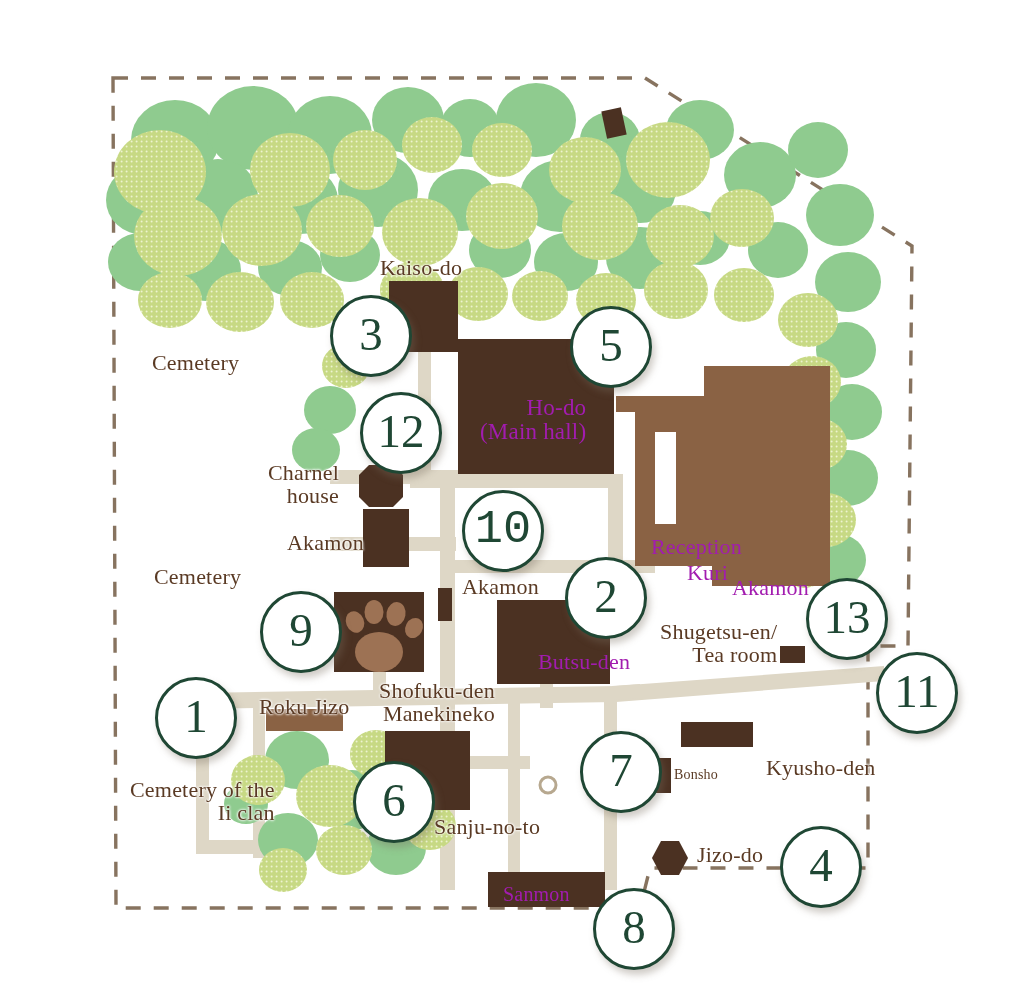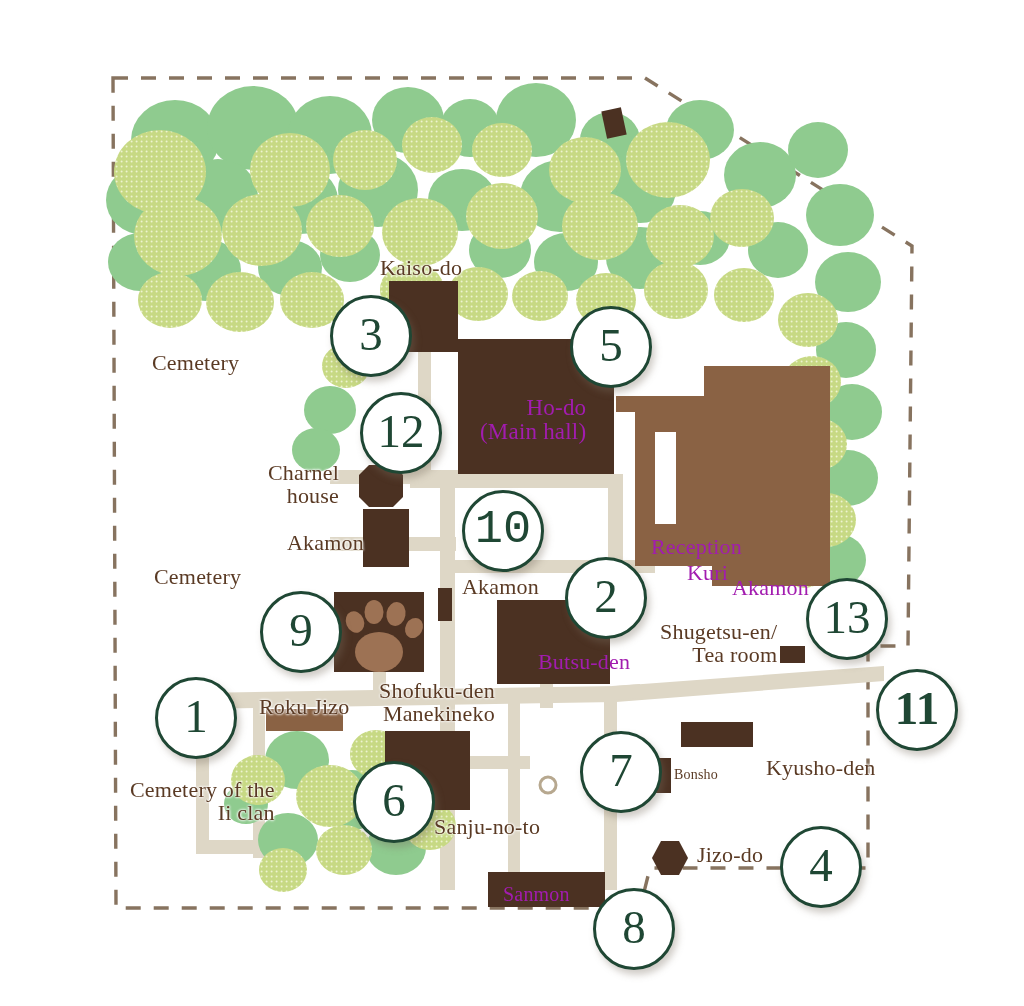--- a/index.html
+++ b/index.html
@@ -240,18 +240,18 @@
       <div class="marker" style="left: 155px; top: 677px;">1</div>
       <div class="marker" style="left: 565px; top: 557px;">2</div>
       <div class="marker" style="left: 330px; top: 295px;">3</div>
       <div class="marker" style="left: 780px; top: 826px;">4</div>
       <div class="marker" style="left: 570px; top: 306px;">5</div>
       <div class="marker" style="left: 353px; top: 761px;">6</div>
       <div class="marker" style="left: 580px; top: 731px;">7</div>
       <div class="marker" style="left: 593px; top: 888px;">8</div>
       <div class="marker" style="left: 260px; top: 591px;">9</div>
       <div class="marker" style="left: 462px; top: 490px; font-family: Liberation Mono, monospace;">10</div>
-      <div class="marker" style="left: 876px; top: 669px; font-weight: bold;">11</div>
+      <div class="marker" style="left: 876px; top: 652px;">11</div>
       <div class="marker" style="left: 360px; top: 392px;">12</div>
       <div class="marker" style="left: 806px; top: 578px;">13</div>
     </div>
 
 </div>
 
 </body></html>

